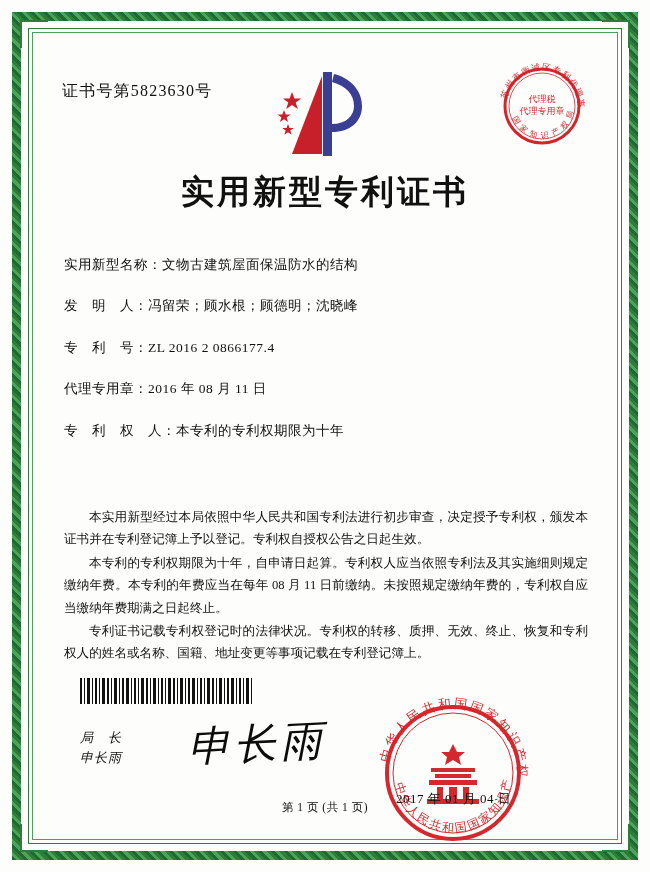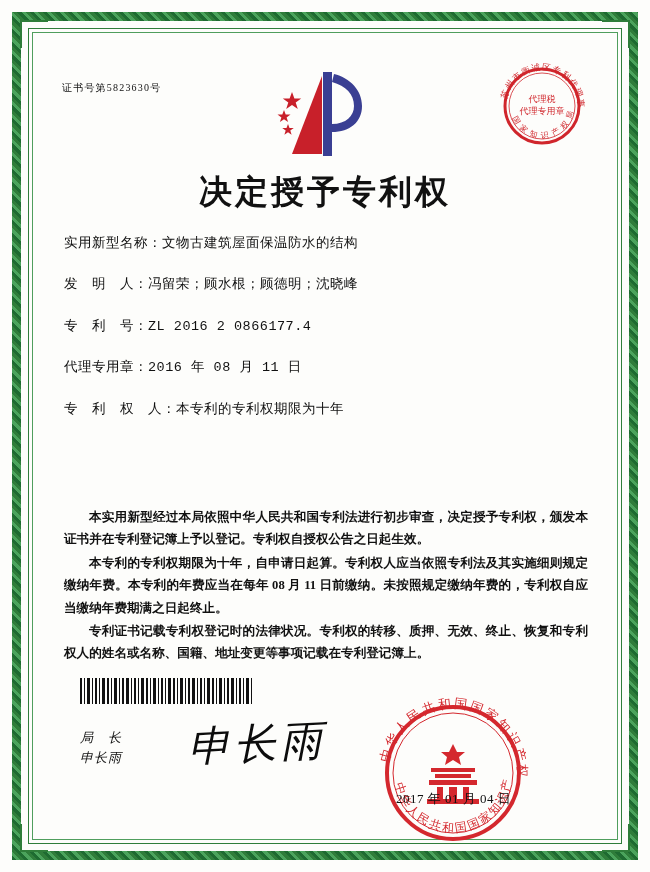--- a/index.html
+++ b/index.html
@@ -58,21 +58,21 @@
   
   .content {
     position: absolute;
     left: 48px; top: 48px;
     width: 554px; height: 776px;
   }
 
   .cert-no {
     position: absolute;
     left: 14px; top: 33px;
-    font-size: 10px;
+    font-size: 16px;
     letter-spacing: 1.2px;
     color: #111;
     font-family: "Liberation Serif", serif;
   }
 
   
   .logo {
     position: absolute;
     left: 228px; top: 18px;
     width: 120px; height: 96px;
@@ -93,23 +93,22 @@
     text-align: center;
     font-size: 33px;
     font-weight: bold;
     letter-spacing: 3px;
     color: #111;
     font-family: "Liberation Serif", serif;
   }
 
   .fields {
     position: absolute;
-    left: 16px; top: 187px;
+    left: 16px; top: 208px;
     width: 530px;
-    font-family: Liberation Mono, monospace;
   }
   .field {
     font-size: 13.5px;
     color: #111;
     margin-bottom: 22.5px;
     line-height: 1.4;
     white-space: nowrap;
   }
   .field .lbl {
     display: inline-block;
@@ -120,21 +119,20 @@
   }
 
   .paragraphs {
     position: absolute;
     left: 16px; top: 458px;
     width: 524px;
     font-size: 12.6px;
     line-height: 1.78;
     color: #111;
     text-align: justify;
-    font-weight: bold;
   }
   .paragraphs p {
     margin: 0 0 1px 0;
     text-indent: 25px;
   }
 
   
   .barcode {
     position: absolute;
     left: 32px; top: 630px;
@@ -231,21 +229,21 @@
           <textPath href="#arcTop" startOffset="6%">苏州市衡诚区专利代理事务所</textPath>
         </text>
         <text font-family="Liberation Serif, serif" font-size="8" fill="#d0262c" letter-spacing="1.2">
           <textPath href="#arcBot" startOffset="12%">国 家 知 识 产 权 局</textPath>
         </text>
         <text x="52" y="48" text-anchor="middle" font-family="Liberation Serif, serif" font-size="9" fill="#d0262c">代理税</text>
         <text x="52" y="60" text-anchor="middle" font-family="Liberation Serif, serif" font-size="9" fill="#d0262c">代理专用章</text>
       </svg>
     </div>
 
-    <div class="title">决定授予专利权</div>
+    <div class="title">实用新型专利证书</div>
 
     <div class="fields">
       <div class="field">
         <span class="lbl">实用新型名称：</span><span class="val">文物古建筑屋面保温防水的结构</span>
       </div>
       <div class="field">
         <span class="lbl">发　明　人：</span><span class="val">冯留荣；顾水根；顾德明；沈晓峰</span>
       </div>
       <div class="field">
         <span class="lbl">专　利　号：</span><span class="val">ZL 2016 2 0866177.4</span>
@@ -346,15 +344,16 @@
           <rect x="-16" y="13" width="6" height="12" fill="#d4282e"></rect>
           <rect x="-4" y="13" width="8" height="12" fill="#d4282e"></rect>
           <rect x="10" y="13" width="6" height="12" fill="#d4282e"></rect>
           <rect x="-26" y="25" width="52" height="5" fill="#d4282e"></rect>
         </g>
       </svg>
     </div>
 
     <div class="seal-date">2017 年 01 月 04 日</div>
 
+    <div class="footer">第 1 页 (共 1 页)</div>
 
   </div>
 </div>
 
 </body></html>

